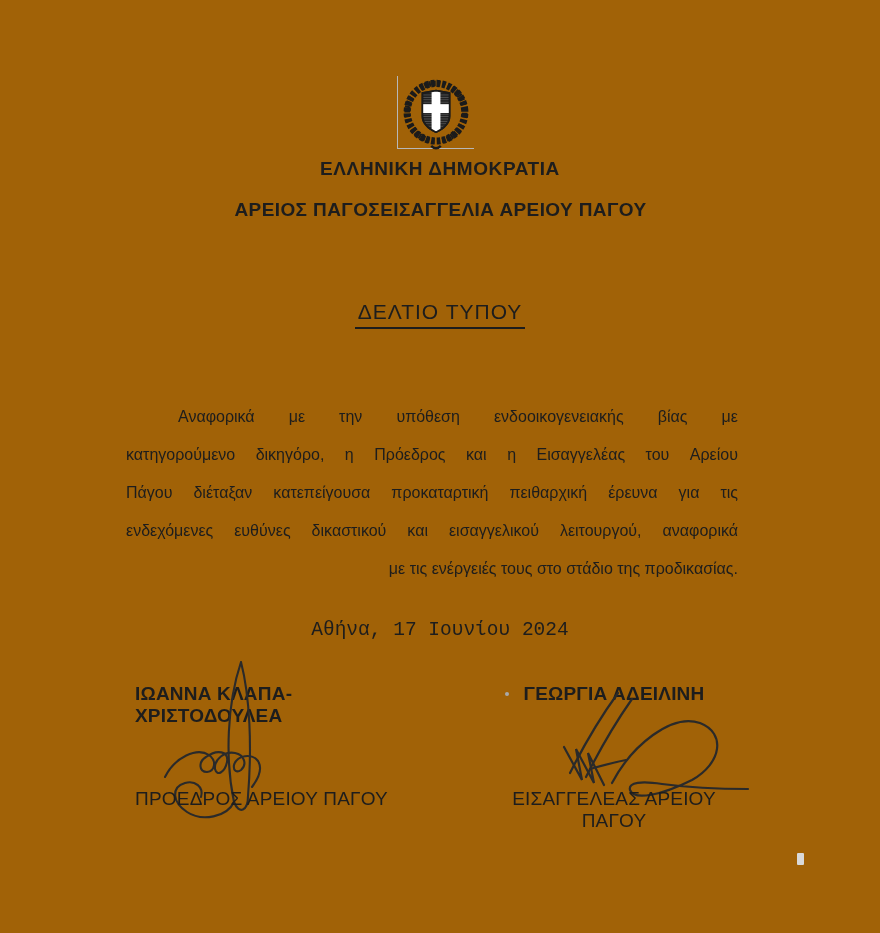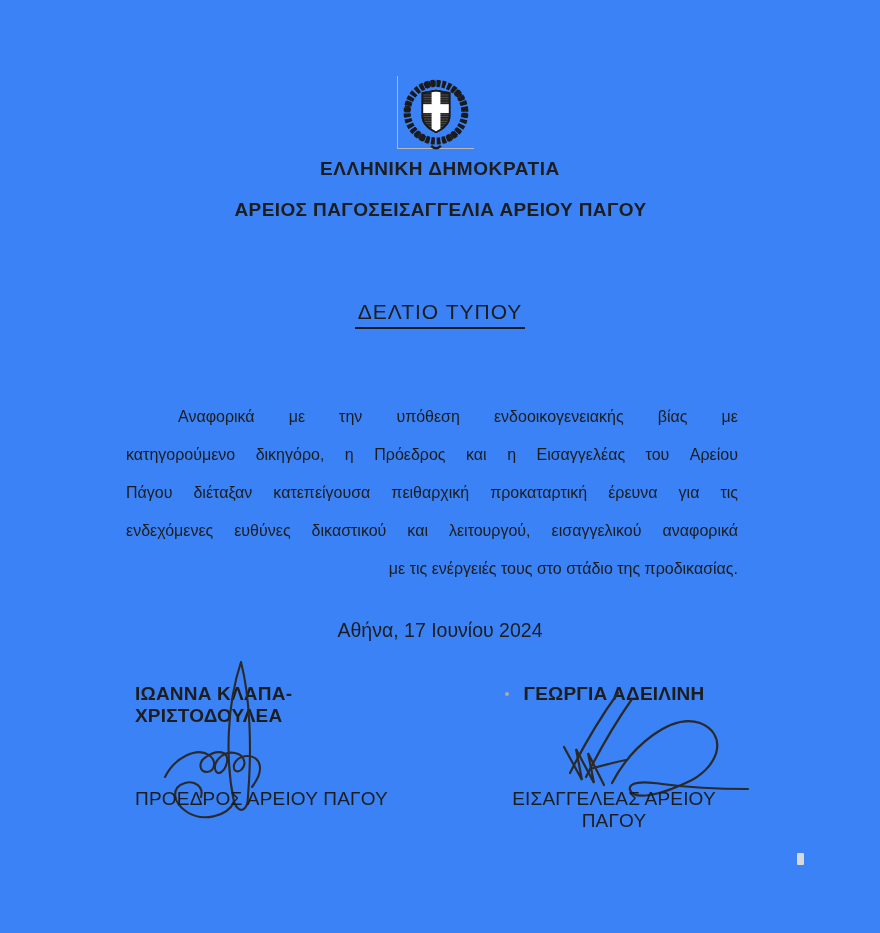--- a/index.html
+++ b/index.html
@@ -1,38 +1,38 @@
 <!DOCTYPE html>
 <html><head>
 <meta charset="utf-8">
 <style>
   html,body{margin:0;padding:0;background:#ffffff;}
   .page{
-    position:relative;width:880px;height:933px;background:#3b82f6;overflow:hidden;
+    position:relative;width:880px;height:933px;background:#a16207;overflow:hidden;
     font-family:"Liberation Sans", sans-serif;color:#1d1d1d;
   }
   .center-line{position:absolute;left:0;width:880px;text-align:center;}
   .emblem-wrap{position:absolute;left:396px;top:72px;width:80px;height:82px;}
   .frame-v{position:absolute;left:397px;top:76px;width:1px;height:73px;background:#b7b7b7;}
   .frame-h{position:absolute;left:397px;top:148px;width:77px;height:1px;background:#b7b7b7;}
   .republic{top:158px;font-size:19px;font-weight:700;letter-spacing:0.6px;}
   .offices{
     position:absolute;left:135px;top:199px;width:611px;
     display:flex;justify-content:center;
     font-size:19px;font-weight:700;letter-spacing:0.4px;
   }
   .doc-title{top:300px;font-size:21px;font-weight:400;letter-spacing:1px;}
   .doc-title .u{
     display:inline-block;border-bottom:2px solid #1d1d1d;padding:0 3px 3px 3px;
   }
   .body-block{position:absolute;left:126px;top:355px;width:612px;font-size:16px;margin-top:43px;}
   .jline{display:flex;justify-content:space-between;line-height:38px;white-space:nowrap;}
   .jline.indent{padding-left:52px;}
   .plainline{line-height:38px;text-align:right;}
-  .dateline{top:619px;font-size:19.5px;}
+  .dateline{top:619px;font-size:19.5px;font-family:Liberation Mono, monospace;}
   .sig-block{position:absolute;top:683px;}
   .sig-left{left:135px;width:300px;text-align:left;}
   .sig-right{left:480px;width:268px;text-align:center;}
   .sig-name{font-size:19px;font-weight:700;letter-spacing:0.2px;}
   .sig-title{position:absolute;top:105px;left:0;width:100%;font-size:19px;font-weight:400;letter-spacing:0.2px;}
   .sig-left .sig-title{text-align:left;}
   .sig-right .sig-title{text-align:center;}
   .sig-svg{position:absolute;pointer-events:none;}
   .sig-svg.left{left:22px;top:-24px;}
   .sig-svg.right{left:62px;top:2px;}
@@ -100,33 +100,33 @@
         <span>και</span>
         <span>η</span>
         <span>Εισαγγελέας</span>
         <span>του</span>
         <span>Αρείου</span>
       </div>
     <div class="jline">
         <span>Πάγου</span>
         <span>διέταξαν</span>
         <span>κατεπείγουσα</span>
+        <span>προκαταρτική</span>
         <span>πειθαρχική</span>
-        <span>προκαταρτική</span>
         <span>έρευνα</span>
         <span>για</span>
         <span>τις</span>
       </div>
     <div class="jline">
         <span>ενδεχόμενες</span>
         <span>ευθύνες</span>
         <span>δικαστικού</span>
         <span>και</span>
+        <span>εισαγγελικού</span>
         <span>λειτουργού,</span>
-        <span>εισαγγελικού</span>
         <span>αναφορικά</span>
       </div>
     <div class="plainline">με τις ενέργειές τους στο στάδιο της προδικασίας.</div>
   </div>
 
   <div class="center-line dateline">Αθήνα, 17 Ιουνίου 2024</div>
 
   <div class="artifact-dot"></div>
   <div class="artifact-mark"></div>
 

